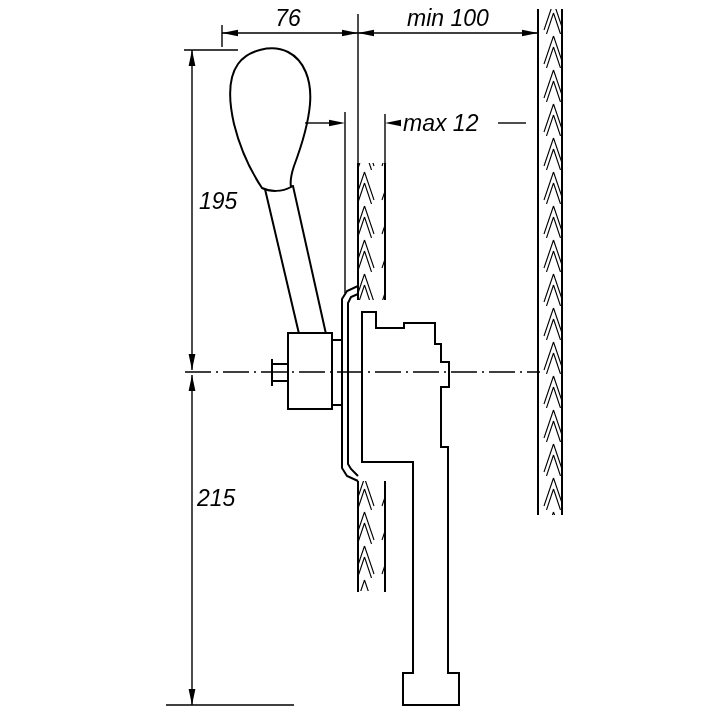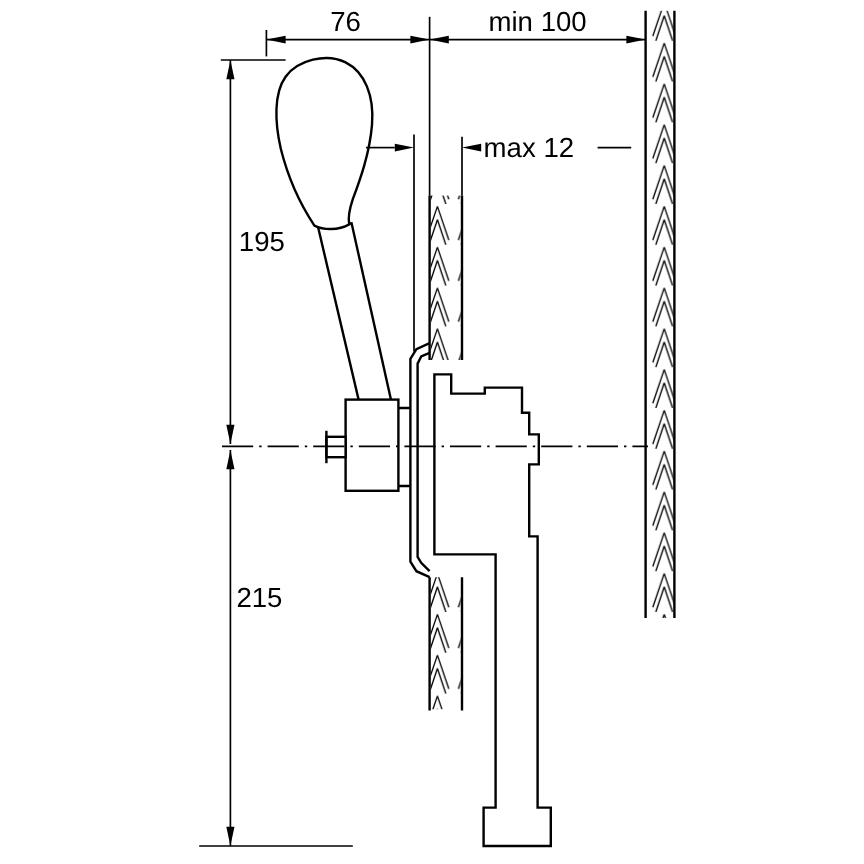--- a/index.html
+++ b/index.html
@@ -8,20 +8,21 @@
     width: 720px;
     height: 720px;
     background: #ffffff;
     font-family: "Liberation Sans", sans-serif;
   }
   #diagram-root {
     width: 720px;
     height: 720px;
     position: relative;
     background: #ffffff;
+    font-style: italic;
   }
   svg { display: block; }
   .dim-text {
     font-family: "Liberation Sans", sans-serif;
     font-size: 23px;
     fill: #000000;
   }
   .obj  { stroke: #000000; stroke-width: 2;   fill: none; }
   .objf { stroke: #000000; stroke-width: 2;   fill: #ffffff; }
   .dim  { stroke: #000000; stroke-width: 1.4; fill: none; }

